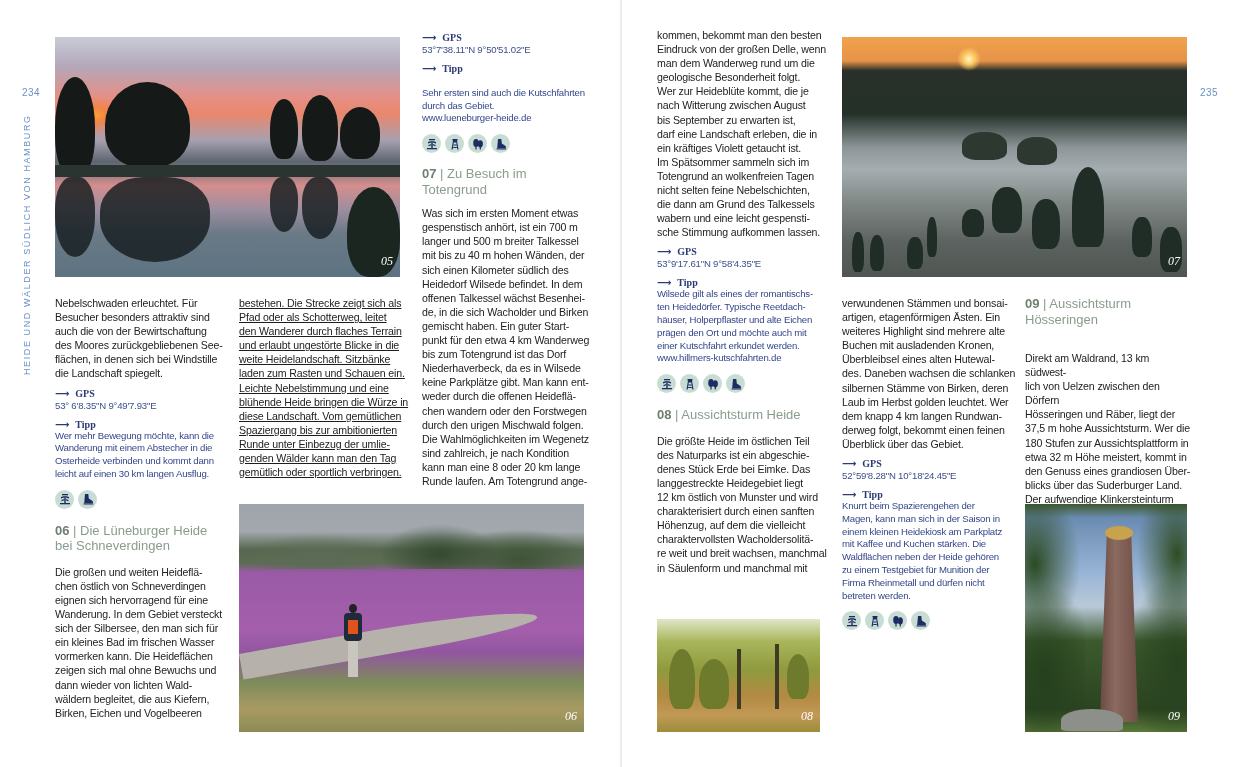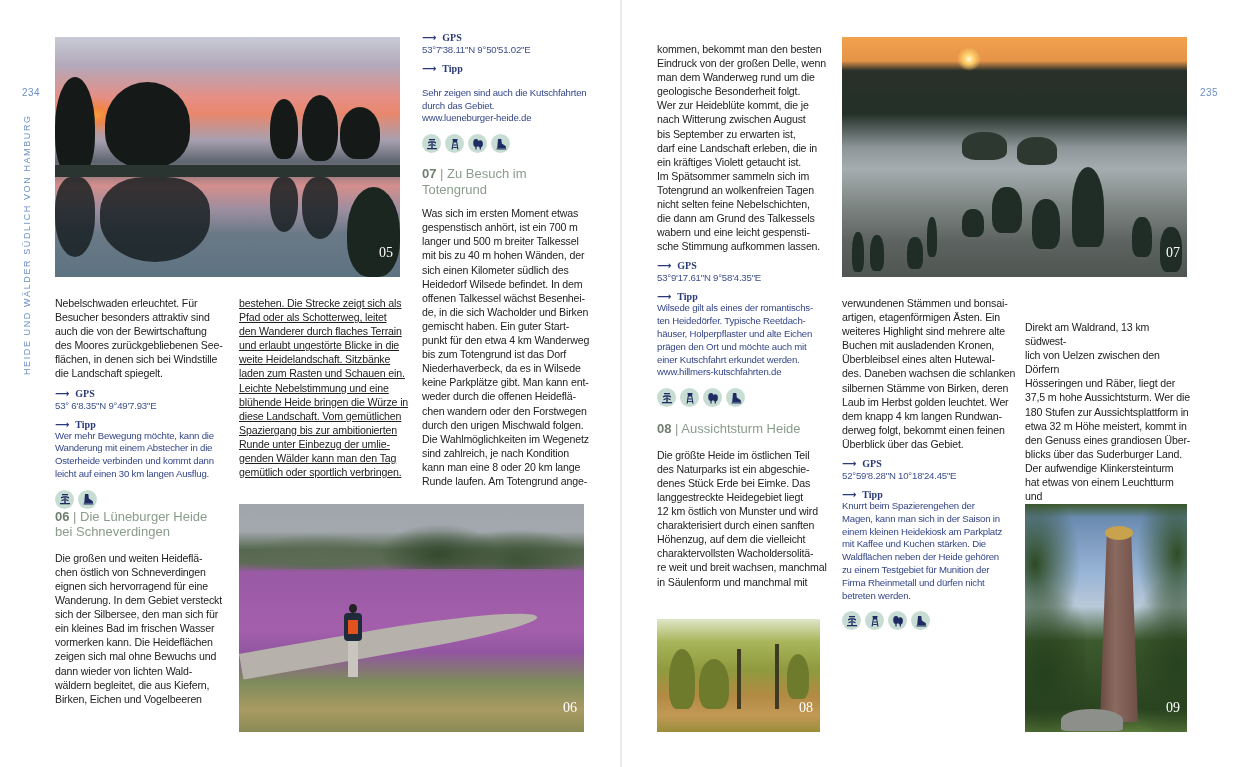--- a/index.html
+++ b/index.html
@@ -29,22 +29,22 @@
   .icon-row { display: flex; gap: 4px; margin-top: 9px; }
   .icon-badge { width: 19px; height: 19px; border-radius: 50%; background: #c7ddd3;
                 display: flex; align-items: center; justify-content: center; }
   .icon-badge svg { width: 12px; height: 12px; fill: #1f2c63; }
 
   .section-title { font-family: Liberation Sans, sans-serif; font-size: 13px; line-height: 15.5px;
                    color: #8a9c8c; white-space: pre-line; }
   .section-title .num { font-weight: bold; color: #6d7f6f; }
 
   .photo { position: absolute; overflow: hidden; }
-  .photo .photo-num { position: absolute; right: 7px; bottom: 16px; font-family: "Liberation Serif", serif;
-                      font-size: 14px; color: #fff; }
+  .photo .photo-num { position: absolute; right: 7px; bottom: 8px; font-family: "Liberation Serif", serif;
+                      font-size: 12px; color: #fff; font-style: italic; }
 
   
   .p05 { left: 55px; top: 37px; width: 345px; height: 240px;
     background:
       radial-gradient(ellipse 30px 18px at 40px 78px, #f9a03a 0%, rgba(249,130,50,0.7) 40%, transparent 100%),
       linear-gradient(to bottom, #c8ccd6 0%, #b3a8ba 12%, #e58f86 25%, #e9876c 32%, #a8a0b0 43%, #5d6670 52%, #d48e8d 62%, #9c8ea0 72%, #6a7986 82%, #5d7382 100%); }
   .p05 .tree { position: absolute; background: #151a18; border-radius: 50% 50% 40% 40%; }
   .p05 .refl { position: absolute; background: rgba(21,28,30,0.82); border-radius: 40% 40% 50% 50%; }
   .p05 .bank { position: absolute; left: 0; top: 128px; width: 100%; height: 12px; background: #2a3430; }
 
@@ -166,21 +166,21 @@
           <svg>
             <use href="#sym-landscape"></use>
           </svg>
         </span>
       <span class="icon-badge">
           <svg>
             <use href="#sym-boot"></use>
           </svg>
         </span>
     </div>
-    <div class="section-title" style=""><span class="num">06</span> | <span>Die Lüneburger Heide
+    <div class="section-title" style="margin-top:14px;"><span class="num">06</span> | <span>Die Lüneburger Heide
 bei Schneverdingen</span></div>
     <div class="body-text" style="margin-top:11px;">Die großen und weiten Heideflä-
 chen östlich von Schneverdingen
 eignen sich hervorragend für eine
 Wanderung. In dem Gebiet versteckt
 sich der Silbersee, den man sich für
 ein kleines Bad im frischen Wasser
 vormerken kann. Die Heideflächen
 zeigen sich mal ohne Bewuchs und
 dann wieder von lichten Wald-
@@ -220,21 +220,21 @@
     <div class="info-label" style="margin-top:0;">
       <span class="arrow">⟶</span>
       <span>GPS</span>
     </div>
     <div class="gps-value">53°7'38.11"N 9°50'51.02"E</div>
     <div class="info-label">
       <span class="arrow">⟶</span>
       <span>Tipp</span>
     </div>
     <div class="tipp-text">
-      <span>Sehr zeigen sind auch die Kutschfahrten
+      <span>Sehr ersten sind auch die Kutschfahrten
 durch das Gebiet.
 www.lueneburger-heide.de</span>
     </div>
     <div class="icon-row">
       <span class="icon-badge">
           <svg>
             <use href="#sym-landscape"></use>
           </svg>
         </span>
       <span class="icon-badge">
@@ -270,21 +270,21 @@
 keine Parkplätze gibt. Man kann ent-
 weder durch die offenen Heideflä-
 chen wandern oder den Forstwegen
 durch den urigen Mischwald folgen.
 Die Wahlmöglichkeiten im Wegenetz
 sind zahlreich, je nach Kondition
 kann man eine 8 oder 20 km lange
 Runde laufen. Am Totengrund ange-</div>
   </div>
 
-  <div class="col" style="left:657px; top:42px; width:176px;">
+  <div class="col" style="left:657px; top:28px; width:176px;">
     <div class="body-text">kommen, bekommt man den besten
 Eindruck von der großen Delle, wenn
 man dem Wanderweg rund um die
 geologische Besonderheit folgt.
 Wer zur Heideblüte kommt, die je
 nach Witterung zwischen August
 bis September zu erwarten ist,
 darf eine Landschaft erleben, die in
 ein kräftiges Violett getaucht ist.
 Im Spätsommer sammeln sich im
@@ -415,20 +415,22 @@
         </span>
       <span class="icon-badge">
           <svg>
             <use href="#sym-boot"></use>
           </svg>
         </span>
     </div>
   </div>
 
   <div class="col" style="left:1025px; top:296px; width:168px;">
+    <div class="section-title"><span class="num">09</span> | <span>Aussichtsturm
+Hösseringen</span></div>
     <div class="body-text" style="margin-top:24px;">Direkt am Waldrand, 13 km südwest-
 lich von Uelzen zwischen den Dörfern
 Hösseringen und Räber, liegt der
 37,5 m hohe Aussichtsturm. Wer die
 180 Stufen zur Aussichtsplattform in
 etwa 32 m Höhe meistert, kommt in
 den Genuss eines grandiosen Über-
 blicks über das Suderburger Land.
 Der aufwendige Klinkersteinturm
 hat etwas von einem Leuchtturm und

